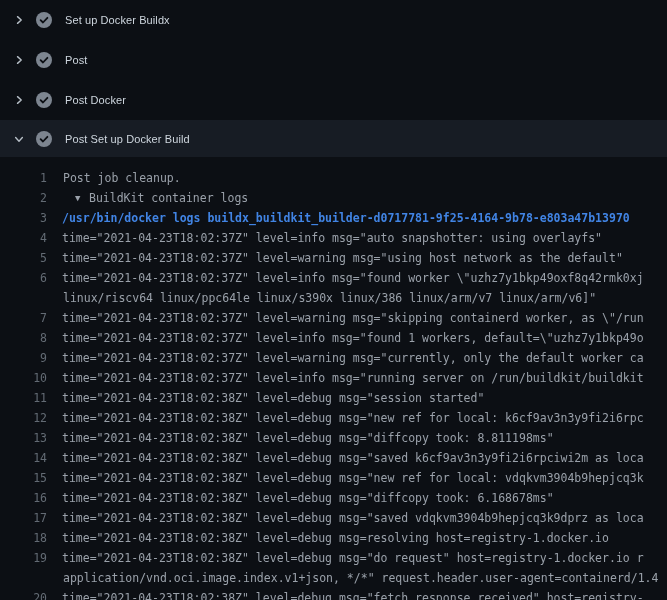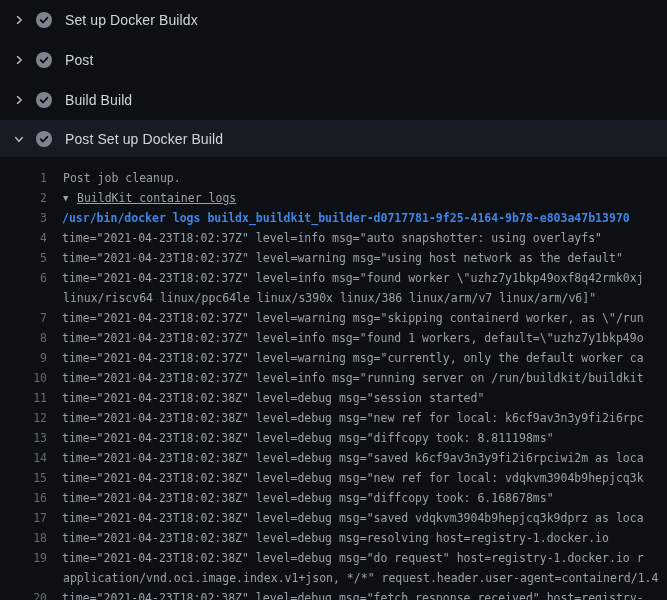--- a/index.html
+++ b/index.html
@@ -28,21 +28,21 @@
     display: flex; align-items: center; justify-content: center;
   }
   .chev svg { display: block; }
   .status-ico {
     width: 16px; height: 16px;
     flex: 0 0 16px;
     margin-left: 11px;
   }
   .step-label {
     margin-left: 13px;
-    font-size: 14px;
+    font-size: 11px;
     color: #ced6de;
     letter-spacing: .1px;
   }
   
   .log {
     padding-top: 11px;
     font-family: "DejaVu Sans Mono", "Liberation Mono", monospace;
     font-size: 11.5px;
     line-height: 20px;
     color: #9aa1aa;
@@ -50,21 +50,21 @@
     overflow: hidden;
   }
   .log-row { height: 20px; display: flex; overflow: hidden; }
   .log-num {
     flex: 0 0 47px;
     text-align: right;
     color: #636b74;
   }
   .log-text { margin-left: 16px; }
   .log-row.indent .log-text { margin-left: 15px; }
-  .log-row.group .log-text { margin-left: 16px; text-decoration: underline; }
+  .log-row.group .log-text { margin-left: 28px; }
   .group-marker {
     display: inline-block;
     width: 14px;
     font-size: 9px;
     vertical-align: 1px;
     color: #9aa1aa;
   }
   .log-row.command .log-text {
     color: #4184e4;
     font-weight: bold;
@@ -110,21 +110,21 @@
       <svg width="12" height="12" viewBox="0 0 16 16">
           <path d="M6 3.5 L11 8 L6 12.5" fill="none" stroke="#b8c0c8" stroke-width="1.8" stroke-linecap="round" stroke-linejoin="round"></path>
         </svg>
     </span>
     <span class="status-ico">
       <svg width="16" height="16" viewBox="0 0 16 16">
           <circle cx="8" cy="8" r="8" fill="#7d8590"></circle>
           <path d="M4.6 8.2 L7 10.5 L11.4 5.8" fill="none" stroke="#0c0f14" stroke-width="1.8" stroke-linecap="round" stroke-linejoin="round"></path>
         </svg>
     </span>
-    <span class="step-label">Build Build</span>
+    <span class="step-label">Post Docker</span>
   </div>
 
   <div class="step-row expanded">
     <span class="chev">
       <svg width="12" height="12" viewBox="0 0 16 16">
           <path d="M3.5 6 L8 11 L12.5 6" fill="none" stroke="#b8c0c8" stroke-width="1.8" stroke-linecap="round" stroke-linejoin="round"></path>
         </svg>
     </span>
     <span class="status-ico">
       <svg width="16" height="16" viewBox="0 0 16 16">

